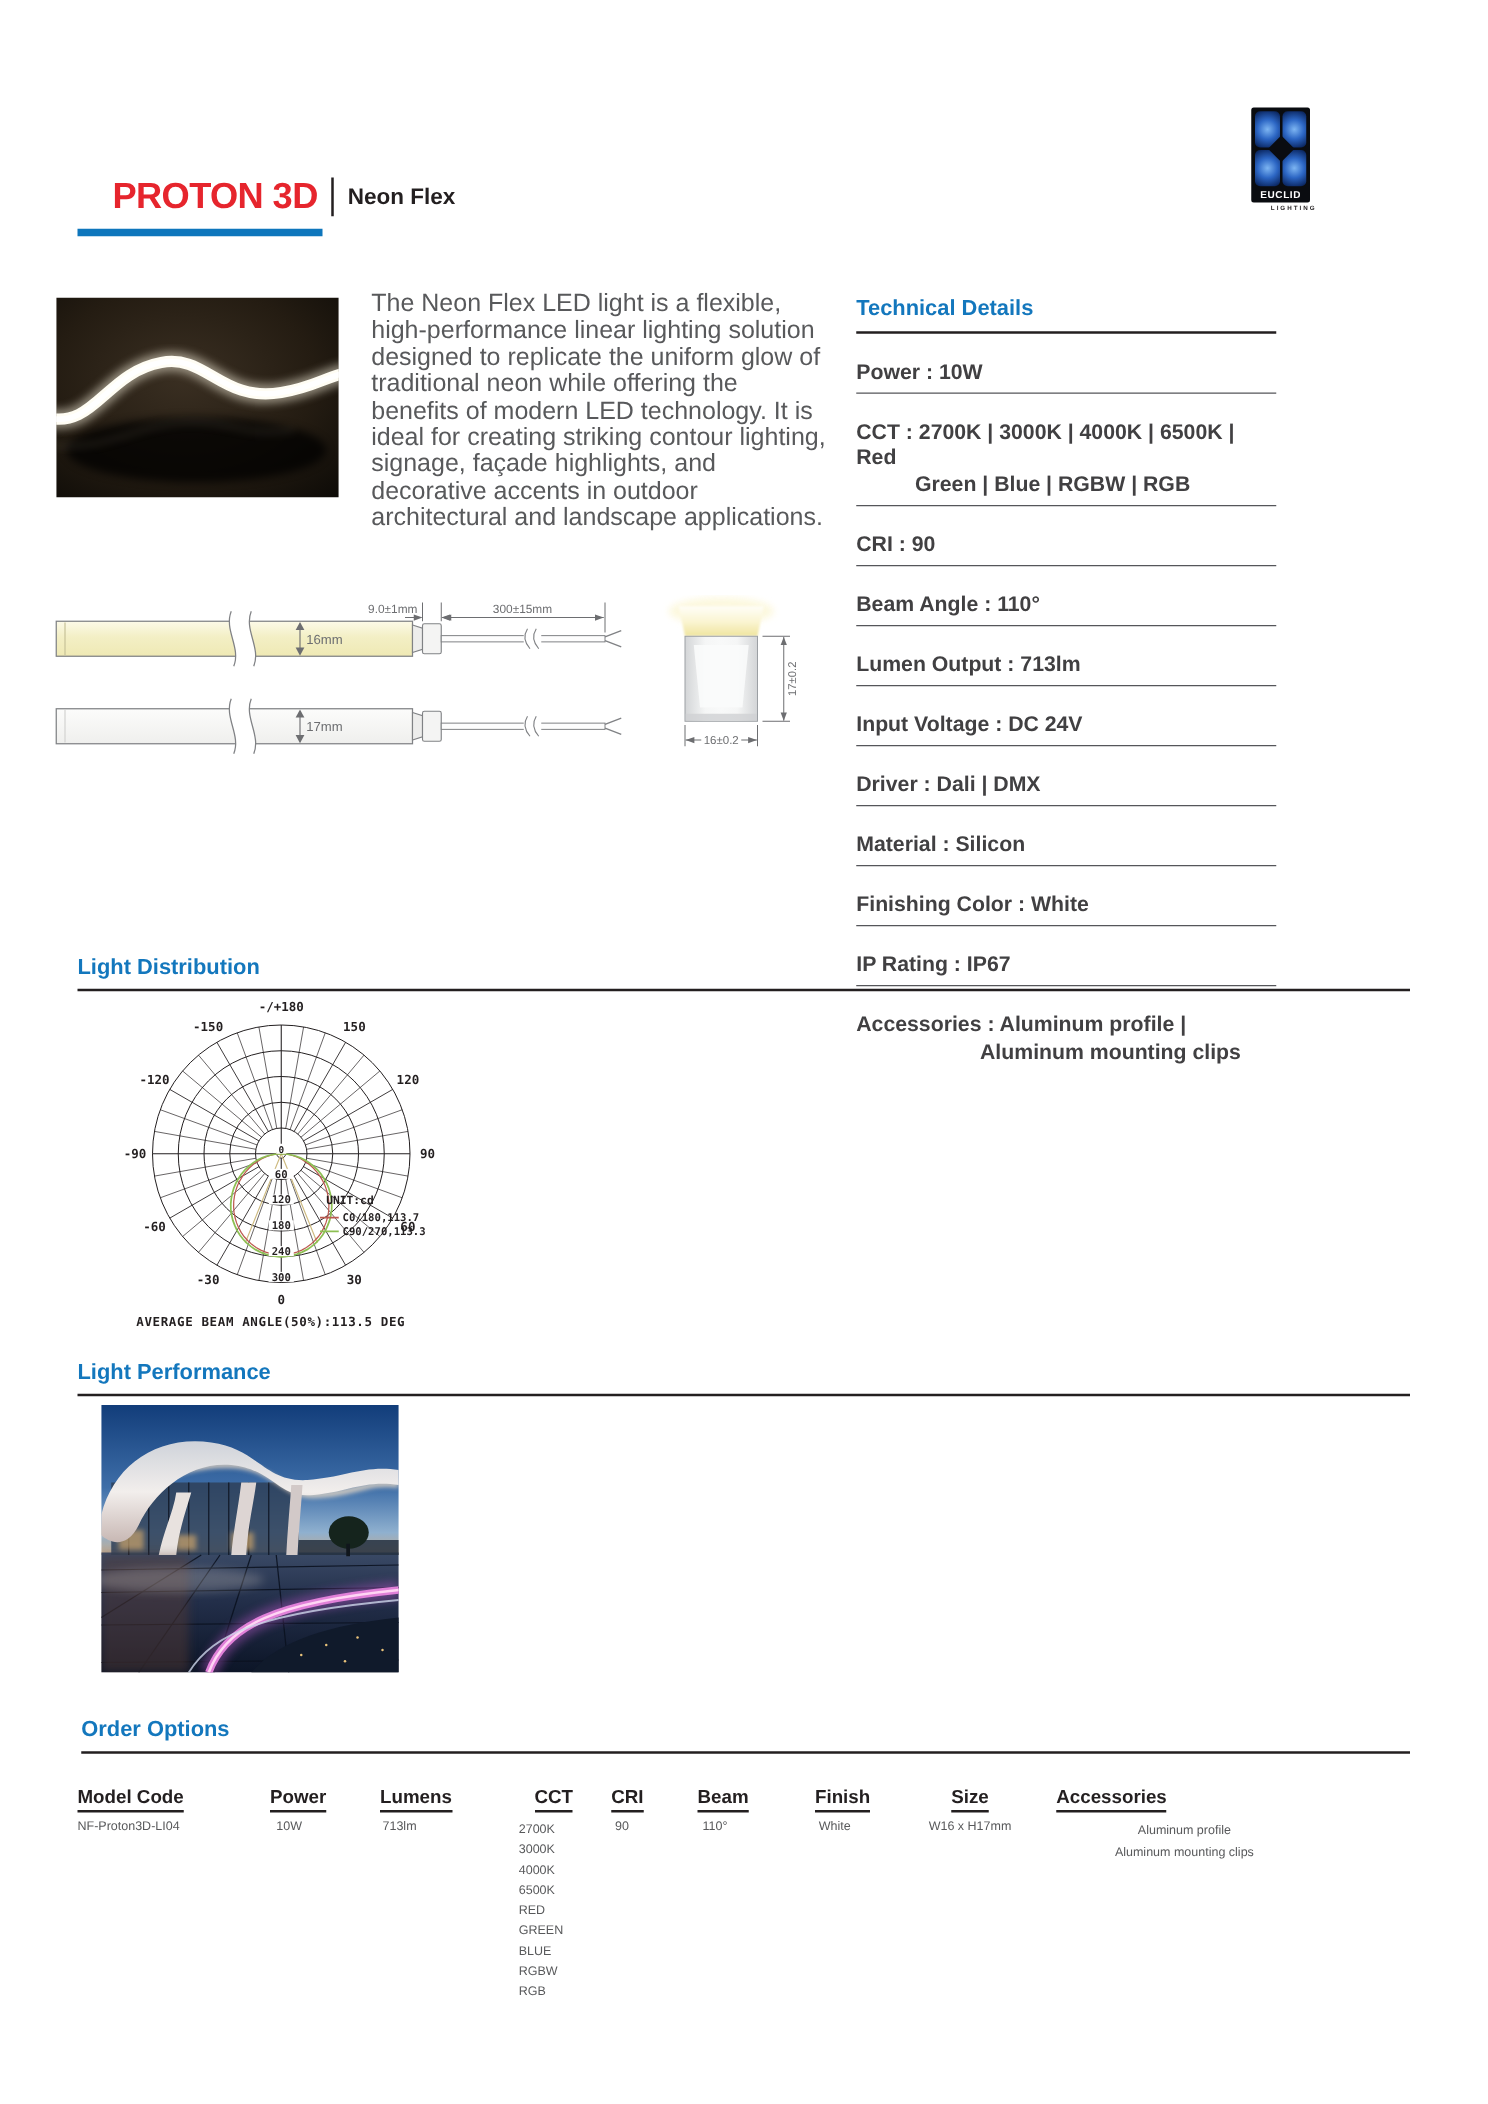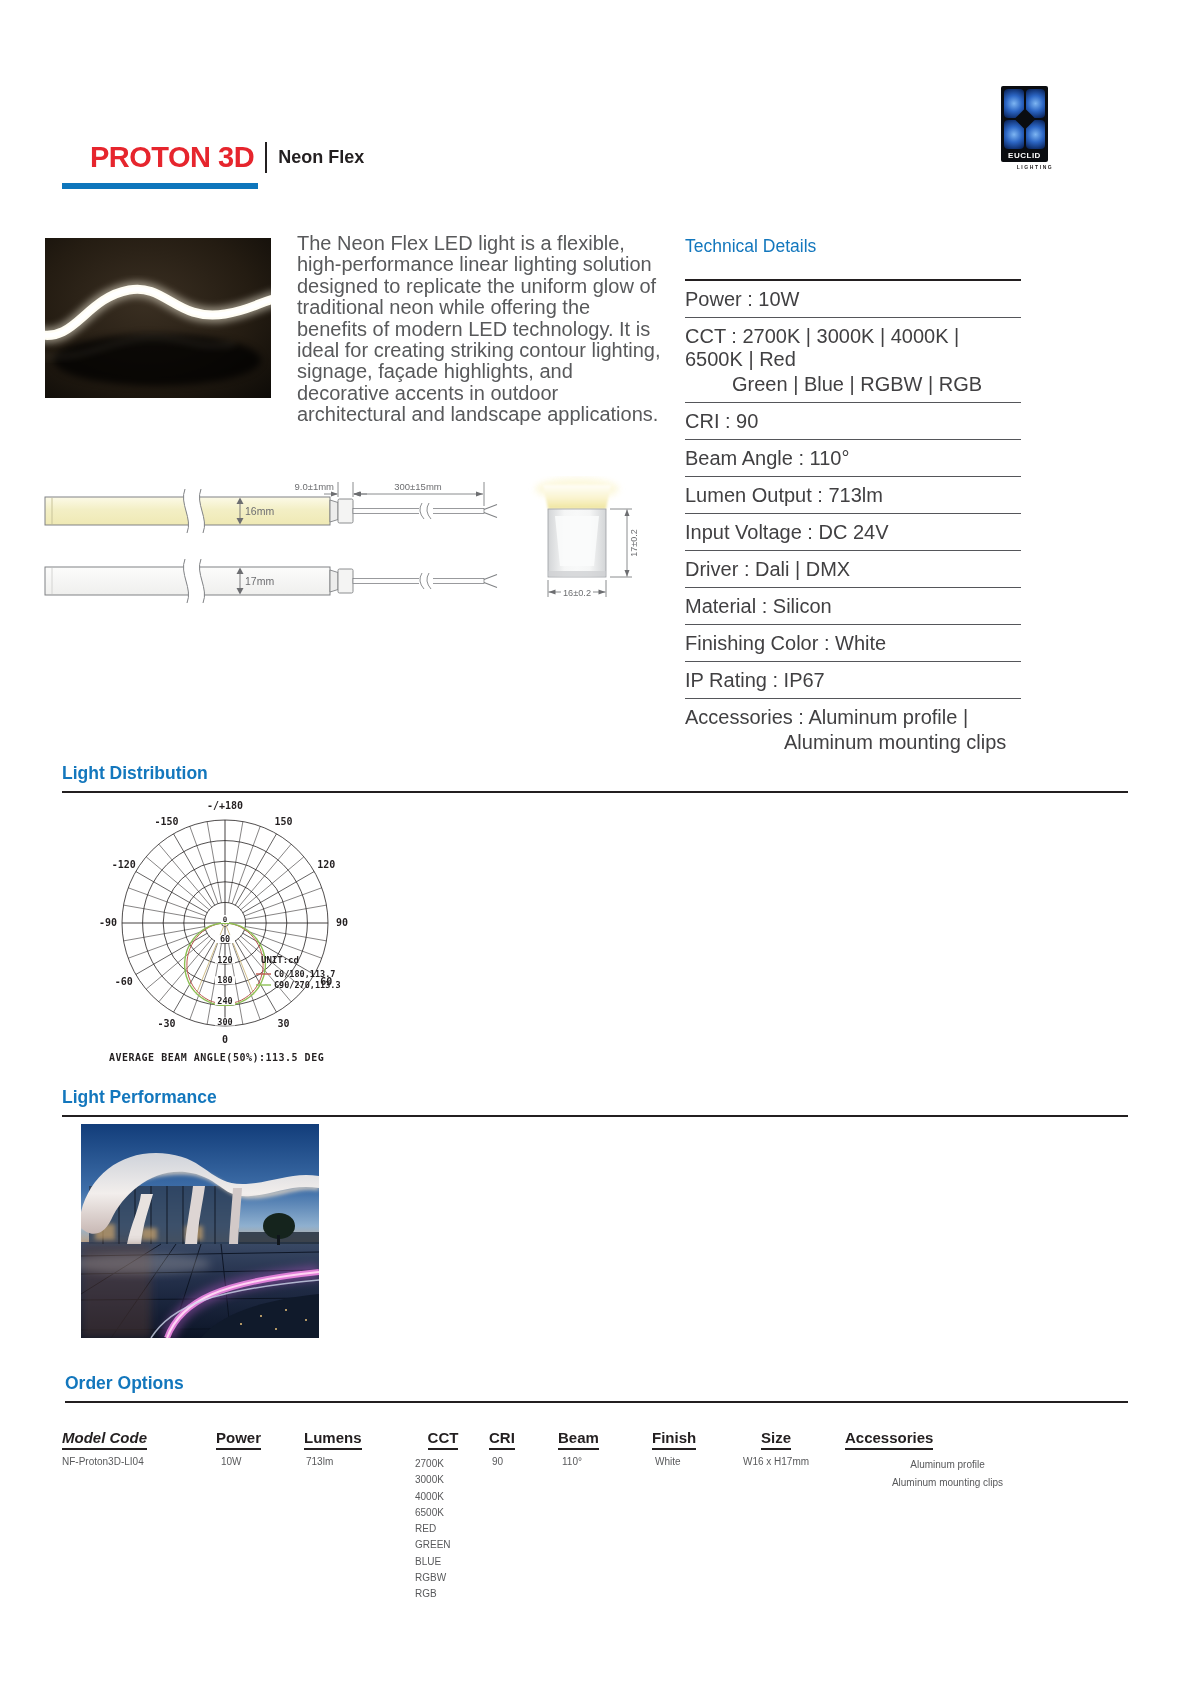--- a/index.html
+++ b/index.html
@@ -25,23 +25,23 @@
   .logo-name{color:#ffffff;font-size:8px;font-weight:bold;letter-spacing:0.5px;padding:2px 0 1px;}
   .logo-tagline{margin-top:2px;font-size:5px;letter-spacing:1.6px;color:#231f20;font-weight:bold;}
 
   
   .product-photo{position:absolute;left:45px;top:238px;width:226px;height:160px;}
   .intro{position:absolute;left:297px;top:233px;width:368px;font-size:20px;
          line-height:21.4px;color:#58595B;}
 
   
   .tech{position:absolute;left:685px;top:236px;width:336px;}
-  .tech-head{font-size:17.5px;font-weight:normal;color:#1377BD;padding-bottom:22px;
+  .tech-head{font-size:17.5px;font-weight:bold;color:#1377BD;padding-bottom:8px;
              border-bottom:2.5px solid #231f20;}
-  .tech-row{border-bottom:1px solid #55565A;padding:7px 0 6px;font-size:20px;color:#414042;}
+  .tech-row{border-bottom:1px solid #55565A;padding:21px 0 6px;font-size:17px;color:#414042;font-weight:bold;}
   .tech-row:last-child{border-bottom:none;}
   .tech-l2{padding-left:47px;margin-top:2px;}
   .tech-l2-wide{padding-left:99px;}
 
   
   .drawings{position:absolute;left:40px;top:476px;}
 
   
   .section-head{position:absolute;left:62px;width:1066px;font-size:17.5px;font-weight:bold;
                 color:#1377BD;padding-bottom:7px;border-bottom:2px solid #231f20;}
@@ -49,21 +49,21 @@
   #lp-head{top:1087px;}
   #oo-head{top:1373px;left:65px;width:1063px;border-bottom-width:2.5px;}
 
   .chart{position:absolute;left:75px;top:795px;width:330px;height:285px;}
   .perf-photo{position:absolute;left:81px;top:1124px;width:238px;height:214px;}
 
   
   .ot-header{position:absolute;top:1429px;font-size:15px;font-weight:bold;color:#231f20;}
   .ot-header span{display:inline-block;border-bottom:2px solid #231f20;padding-bottom:2px;}
   .ot-val{position:absolute;top:1456px;font-size:10px;color:#58595B;}
-  #oh-model{left:62px;font-style:italic;}  #oh-power{left:216px;} #oh-lumens{left:304px;}
+  #oh-model{left:62px;}  #oh-power{left:216px;} #oh-lumens{left:304px;}
   #oh-cct{left:413px;width:60px;text-align:center;}
   #oh-cri{left:489px;}  #oh-beam{left:558px;}  #oh-finish{left:652px;}
   #oh-size{left:716px;width:120px;text-align:center;}
   #oh-acc{left:845px;width:205px;}
   #ov-model{left:62px;} #ov-power{left:221px;} #ov-lumens{left:306px;}
   #ov-cct{left:415px;line-height:16.3px;}
   #ov-cri{left:492px;}  #ov-beam{left:562px;}  #ov-finish{left:655px;}
   #ov-size{left:716px;width:120px;text-align:center;}
   #ov-acc{left:845px;width:205px;text-align:center;line-height:18px;}
 </style>

